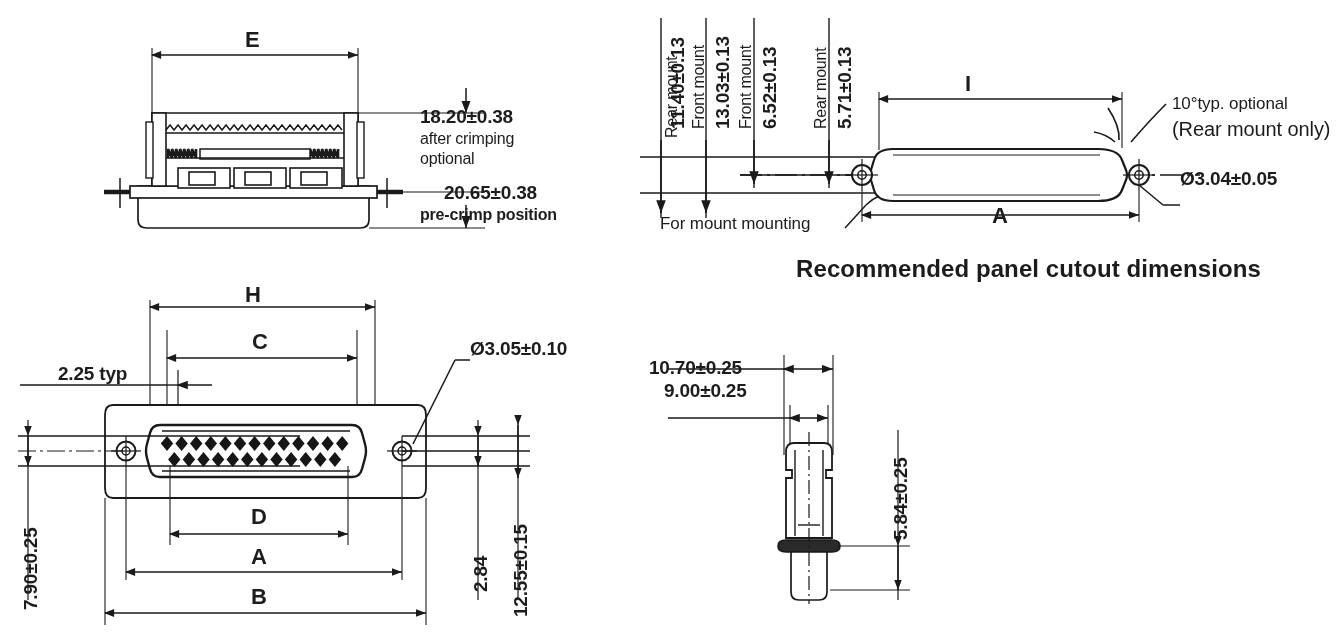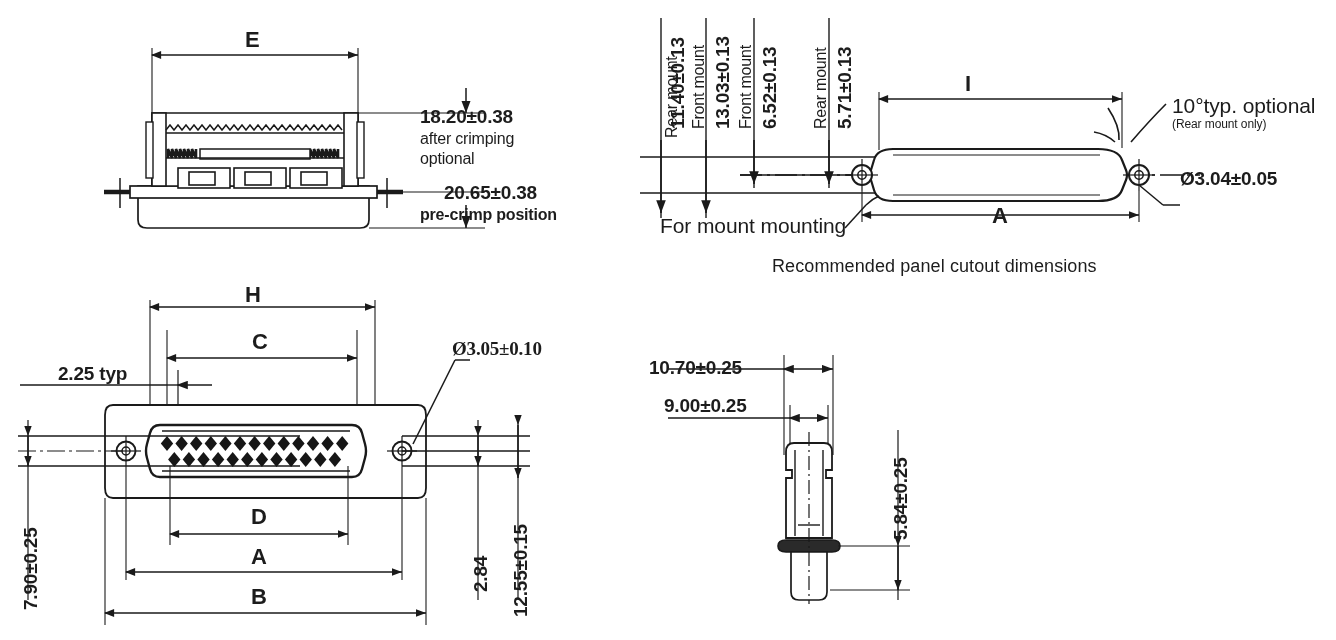--- a/index.html
+++ b/index.html
@@ -5,23 +5,23 @@
   html,body{margin:0;padding:0;background:#fff;}
   body{width:1336px;height:640px;position:relative;overflow:hidden;
        font-family:"Liberation Sans",sans-serif;color:#1a1a1a;}
   #stage{position:absolute;left:0;top:0;width:1336px;height:640px;}
   svg{position:absolute;left:0;top:0;width:1336px;height:640px;}
   .lbl{position:absolute;white-space:pre;color:#1c1c1c;line-height:1.12;}
   .dimbig{font-size:19px;font-weight:700;letter-spacing:-.2px;}
   .dimsmall{font-size:16px;font-weight:400;letter-spacing:-.2px;}
   .dimlet{font-size:22px;font-weight:700;}
   .vlabel{transform-origin:0 0;}
-  .caption{font-size:18px;font-weight:400;letter-spacing:.1px;}
-  .note{font-size:21px;font-weight:400;letter-spacing:-.1px;}
-  .notesm{font-size:12px;font-weight:400;letter-spacing:-.1px;text-align:center;}
+  .caption{font-size:24px;font-weight:700;letter-spacing:.1px;margin-left:24px;}
+  .note{font-size:17px;font-weight:400;letter-spacing:-.1px;}
+  .notesm{font-size:20px;font-weight:400;letter-spacing:-.1px;text-align:center;}
 </style>
 </head>
 <body>
 
 <div id="stage">
 
 <svg viewBox="0 0 1336 640">
   <defs>
     <marker id="ar" markerWidth="9" markerHeight="9" refX="8" refY="3" orient="auto" markerUnits="strokeWidth">
       <path d="M0,0 L8,3 L0,6 z" fill="#1a1a1a"></path>
@@ -328,23 +328,23 @@
 <div class="lbl caption" style="left:772px;top:256px;">Recommended panel cutout dimensions</div>
 
 <div class="lbl dimlet" style="left:245px;top:283px;">H</div>
 <div class="lbl dimlet" style="left:252px;top:330px;">C</div>
 <div class="lbl dimlet" style="left:251px;top:505px;">D</div>
 <div class="lbl dimlet" style="left:251px;top:545px;">A</div>
 <div class="lbl dimlet" style="left:251px;top:585px;">B</div>
 
 <div class="lbl dimbig" style="left:58px;top:363px;">2.25 typ</div>
 
-<div class="lbl dimbig" style="left:452px;top:338px;font-family:Liberation Serif, serif;">Ø3.05±0.10</div>
+<div class="lbl dimbig" style="left:470px;top:338px;">Ø3.05±0.10</div>
 
 <div class="lbl vlabel dimbig" style="left:20px;top:610px;transform:rotate(-90deg);">7.90±0.25</div>
 <div class="lbl vlabel dimbig" style="left:470px;top:592px;transform:rotate(-90deg);">2.84</div>
 <div class="lbl vlabel dimbig" style="left:510px;top:617px;transform:rotate(-90deg);">12.55±0.15</div>
 
 <div class="lbl dimbig" style="left:649px;top:345px;margin-top:12px;">10.70±0.25</div>
-<div class="lbl dimbig" style="left:664px;top:395px;">9.00±0.25</div>
+<div class="lbl dimbig" style="left:664px;top:380px;">9.00±0.25</div>
 <div class="lbl vlabel dimbig" style="left:890px;top:540px;transform:rotate(-90deg);">5.84±0.25</div>
 
 </div>
 
 </body></html>

